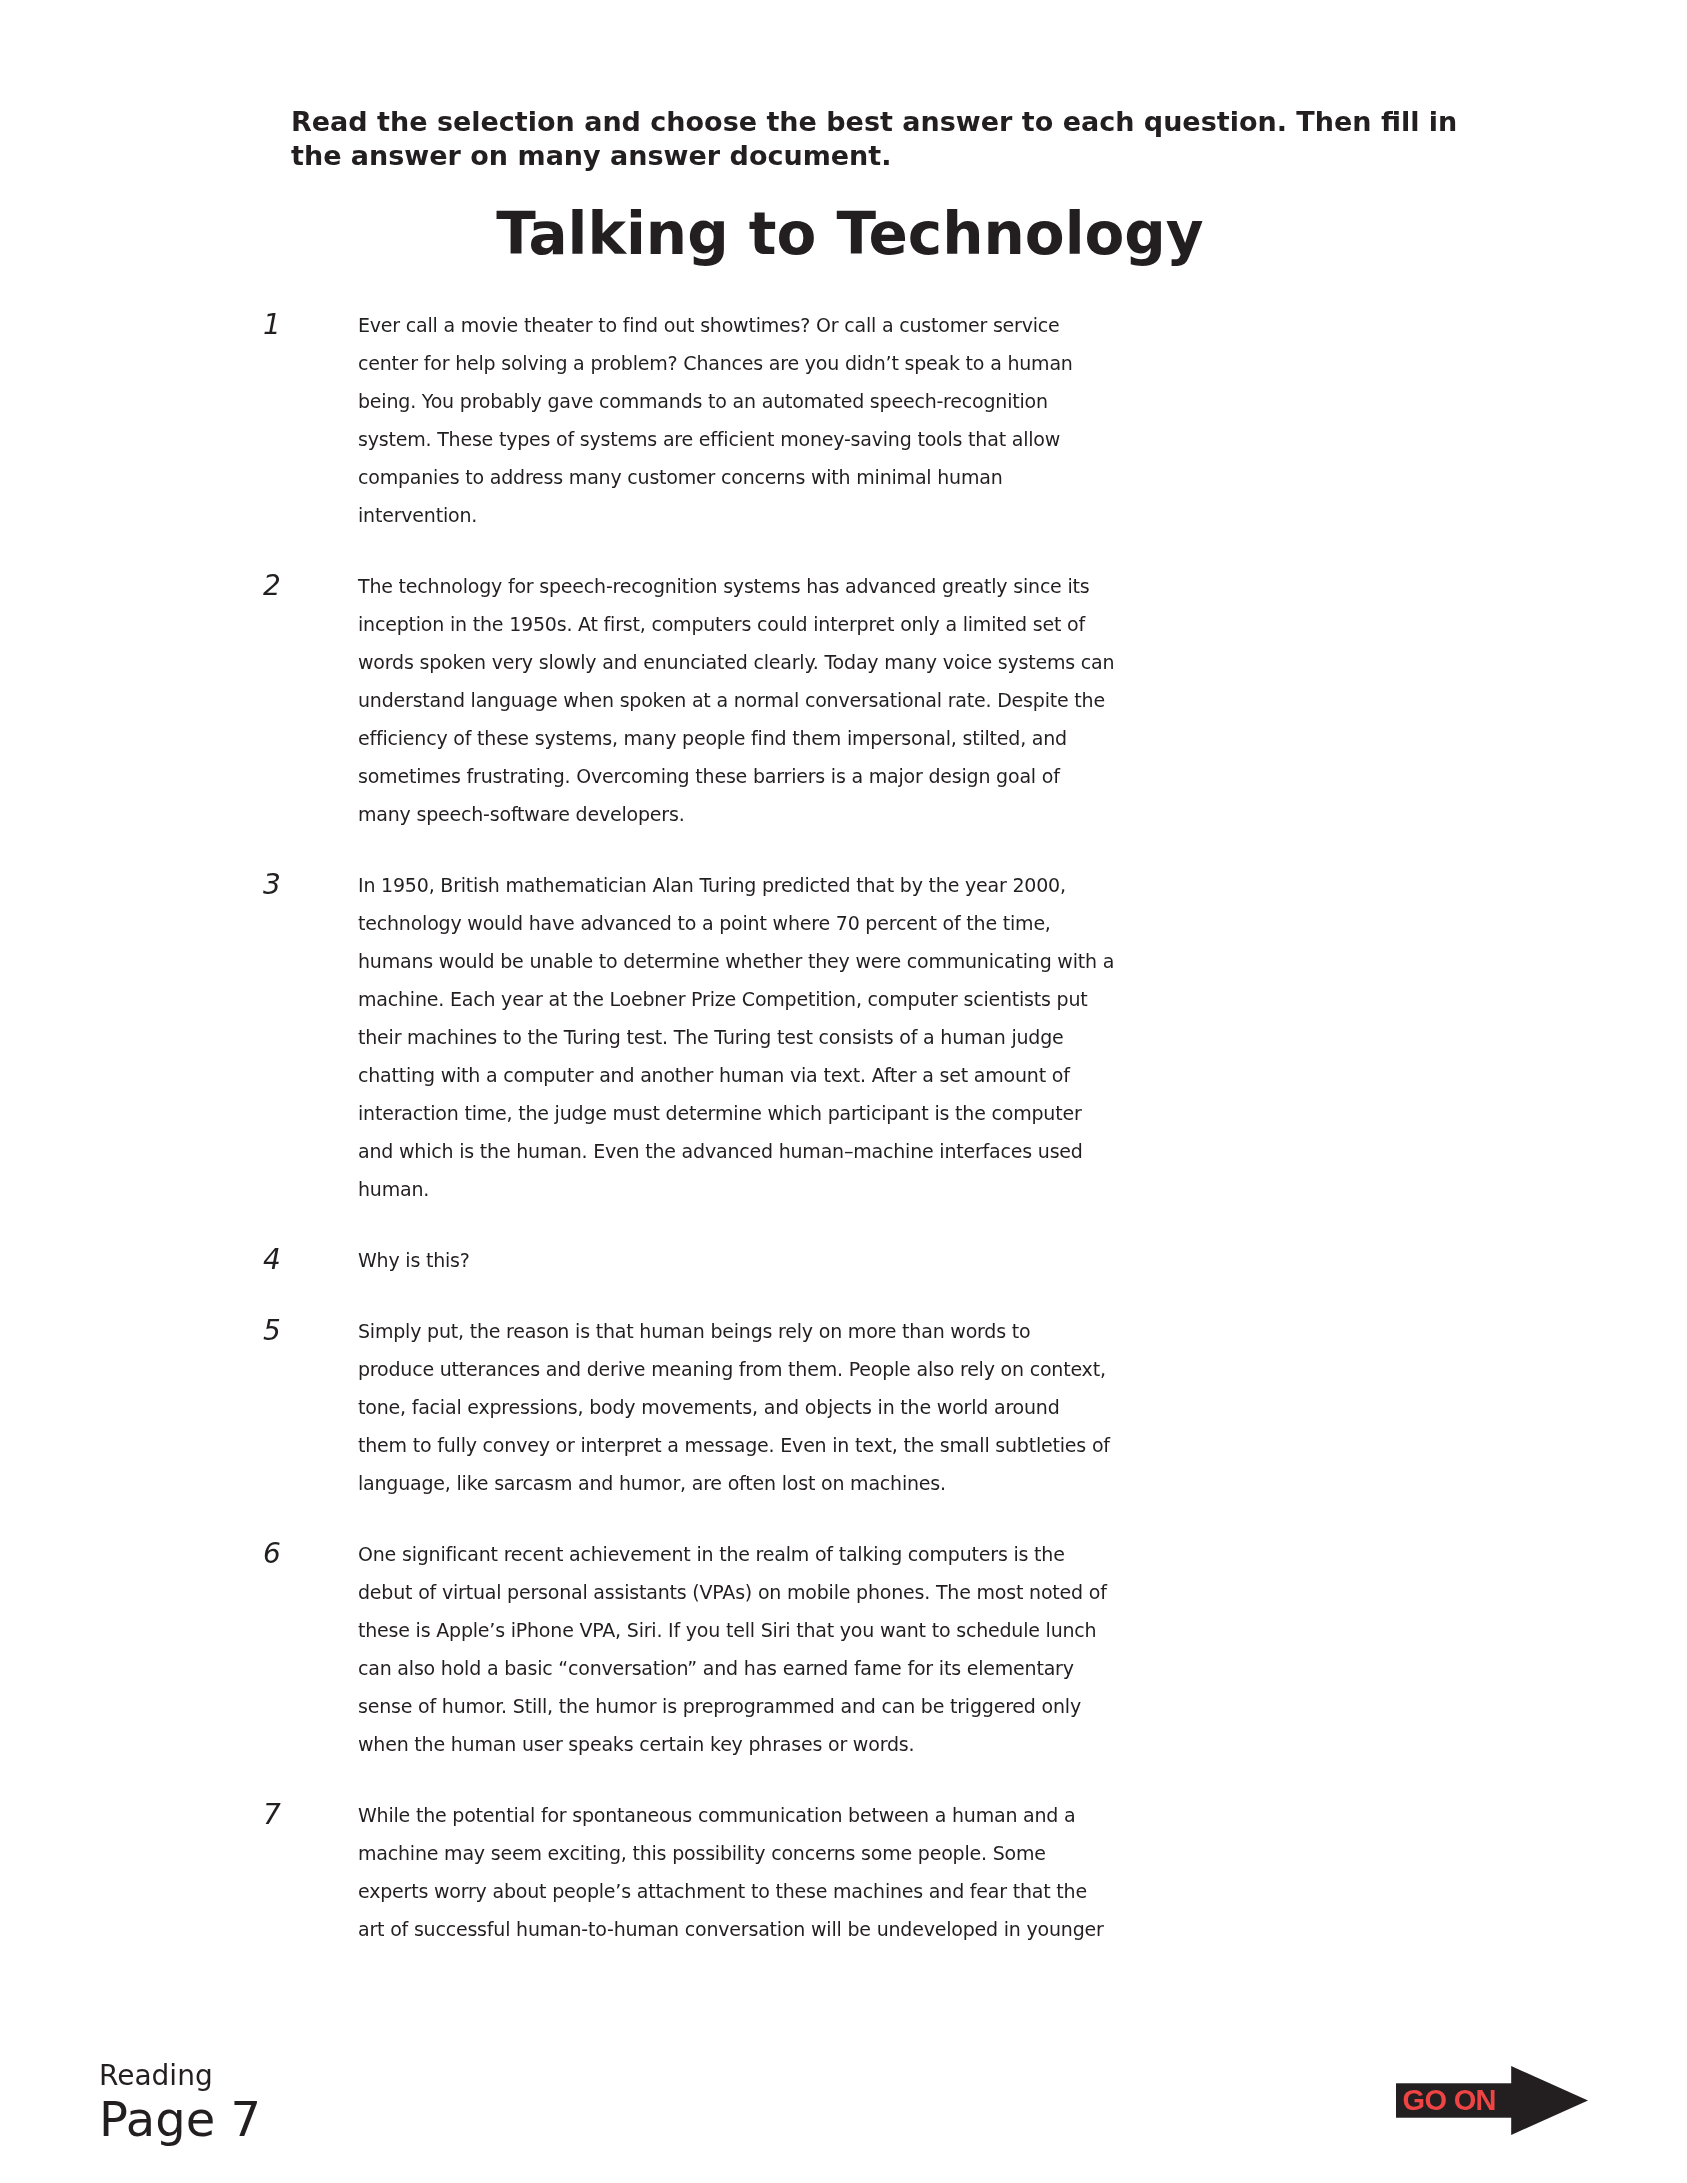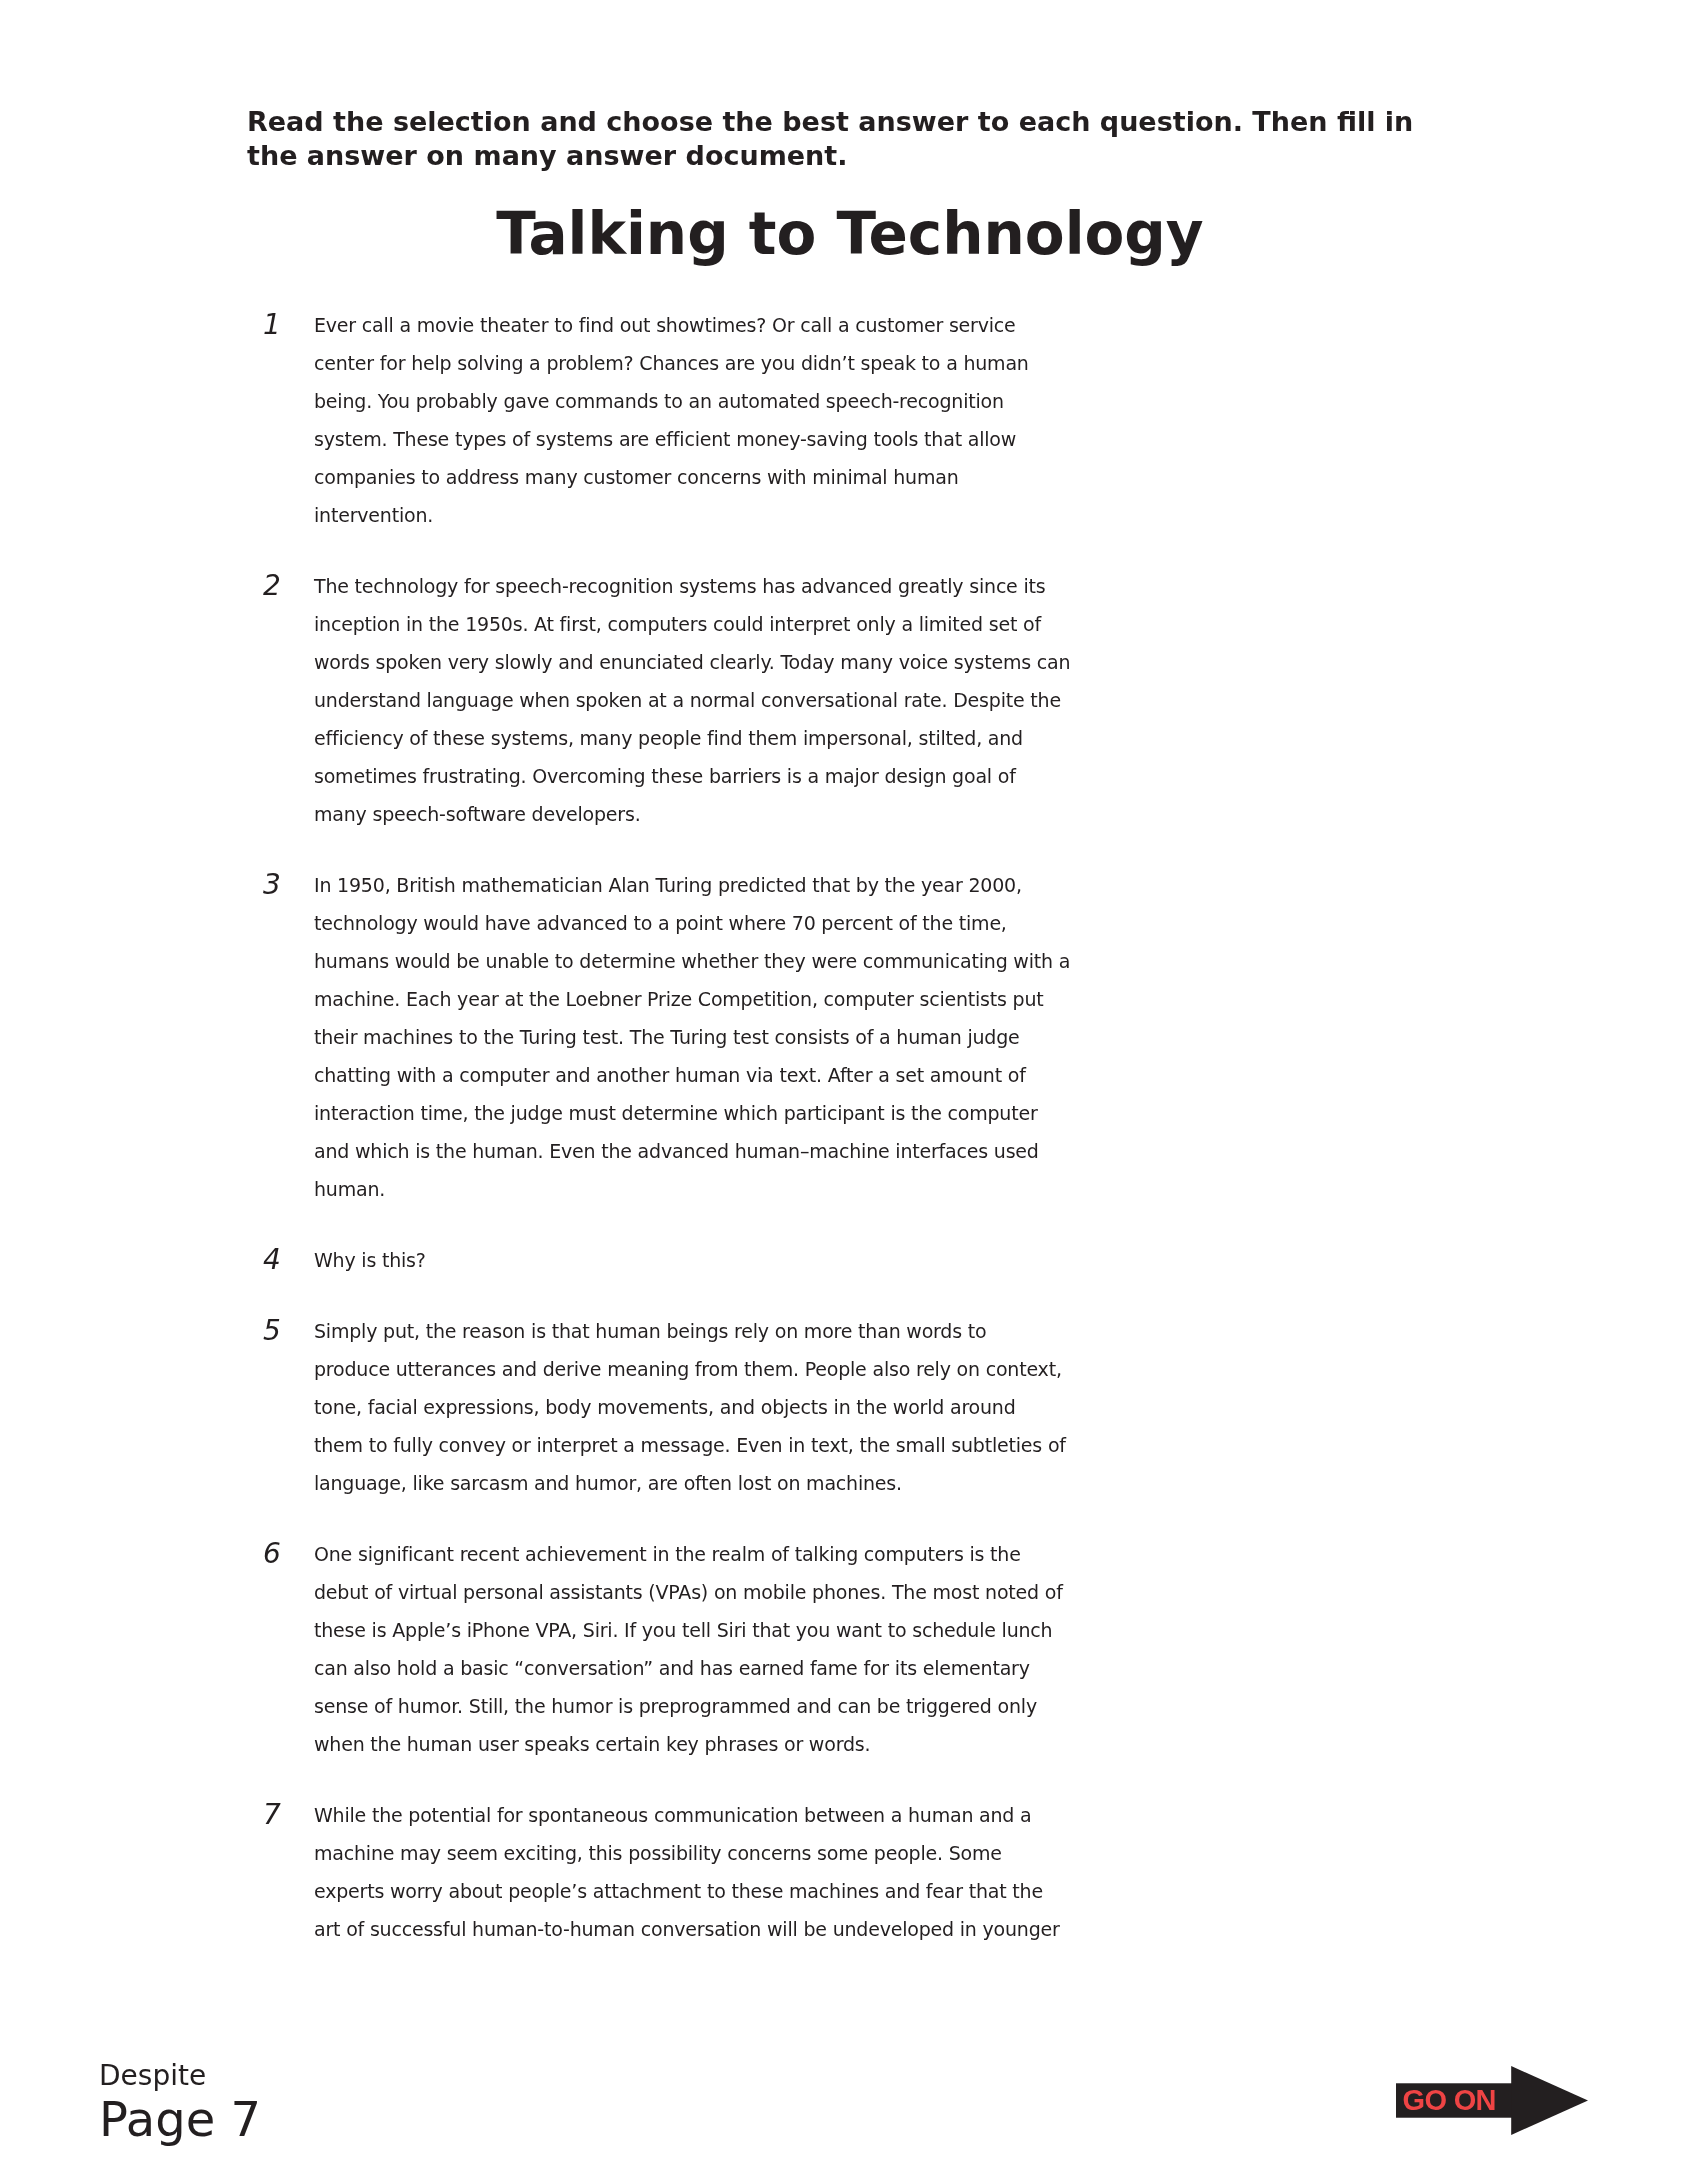--- a/index.html
+++ b/index.html
@@ -3,21 +3,21 @@
 <meta charset="utf-8">
 <style>
   html, body { margin: 0; padding: 0; background: #ffffff; }
   body { width: 1687px; height: 2183px; position: relative; overflow: hidden; color: #231f20; font-family: "DejaVu Sans", sans-serif; }
   .instructions { position: absolute; left: 247px; top: 105px; width: 1204px; font-family: "DejaVu Sans", sans-serif; font-weight: bold; font-size: 27px; line-height: 34px; color: #231f20; }
   .title { position: absolute; left: 0; width: 1687px; top: 198px; text-align: center; font-family: "DejaVu Sans", sans-serif; font-weight: bold; font-size: 58px; line-height: 73px; color: #231f20; padding-left: 13px; box-sizing: border-box; }
   .passage { position: absolute; left: 0; top: 306px; width: 1687px; }
   .para { position: relative; margin-bottom: 33px; }
   .pnum { position: absolute; left: 263px; top: 0; font-style: italic; font-size: 28px; line-height: 38px; font-family: "DejaVu Sans", sans-serif; }
   .ptext { margin-left: 314px; width: 1138px; font-size: 19px; line-height: 38px; font-family: "DejaVu Sans", sans-serif; letter-spacing: -0.2px; }
-  .line { display: block; white-space: nowrap; }
+  .line { display: block; white-space: nowrap; margin-left: 44px; }
   .footer-subject { position: absolute; left: 99px; top: 2059px; font-size: 28px; line-height: 33px; font-family: "DejaVu Sans", sans-serif; }
   .footer-page { position: absolute; left: 99px; top: 2093px; font-size: 48px; line-height: 53px; font-family: "DejaVu Sans", sans-serif; }
   .go-on { position: absolute; left: 1396px; top: 2066px; width: 192px; height: 69px; }
   .go-on svg { position: absolute; left: 0; top: 0; }
   .go-on-label { position: absolute; left: 6.6px; top: 17px; font-family: "Liberation Sans", sans-serif; font-weight: bold; font-size: 29px; line-height: 34px; color: #ef4444; letter-spacing: -0.7px; }
 </style>
 </head>
 <body>
 
 <div class="instructions">
@@ -96,21 +96,21 @@
       <span class="pnum">7</span>
       <div class="ptext">
         <span class="line">While the potential for spontaneous communication between a human and a</span>
         <span class="line">machine may seem exciting, this possibility concerns some people. Some</span>
         <span class="line">experts worry about people’s attachment to these machines and fear that the</span>
         <span class="line">art of successful human-to-human conversation will be undeveloped in younger</span>
       </div>
     </div>
   </div>
 
-<div class="footer-subject">Despite</div>
+<div class="footer-subject">Reading</div>
 <div class="footer-page">Page 7</div>
 
 <div class="go-on">
   <svg width="192" height="69" viewBox="0 0 290 104">
     <rect x="0" y="26" width="178" height="52" fill="#231f20"></rect>
     <polygon points="174,0 290,52 174,104" fill="#231f20"></polygon>
   </svg>
   <span class="go-on-label">GO ON</span>
 </div>
 

